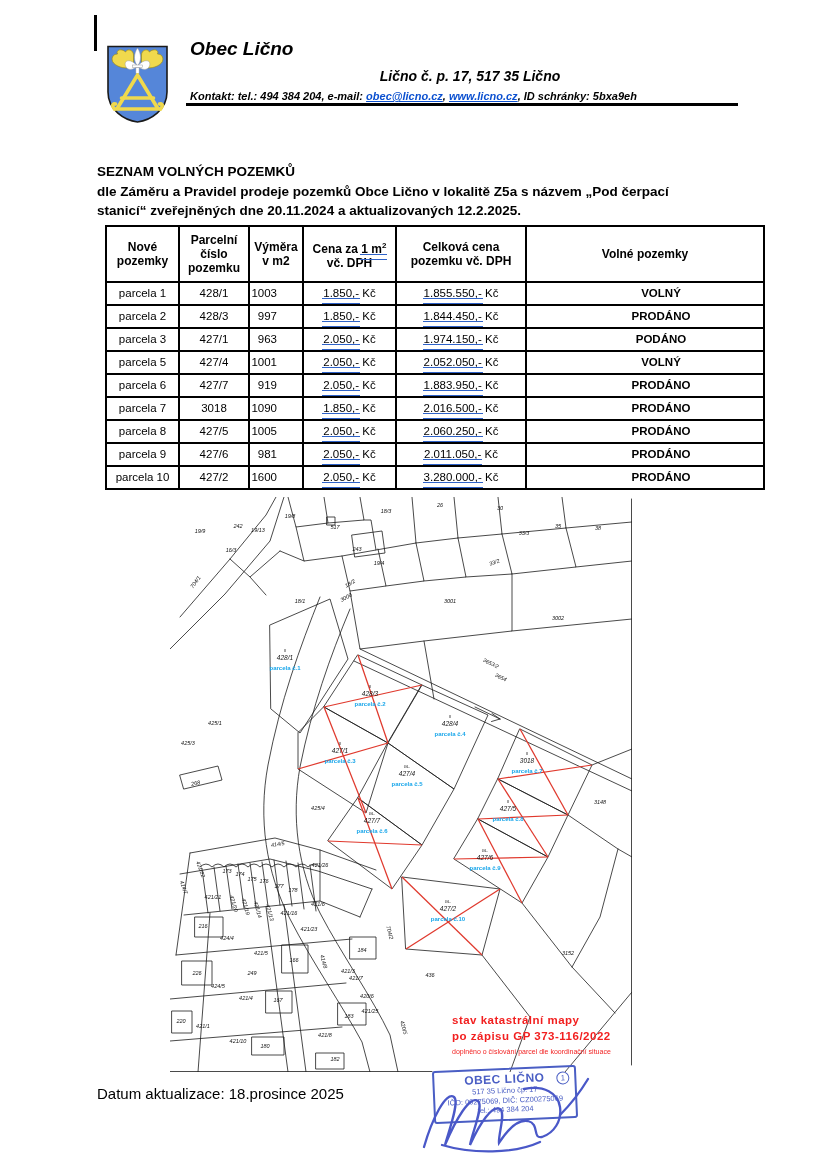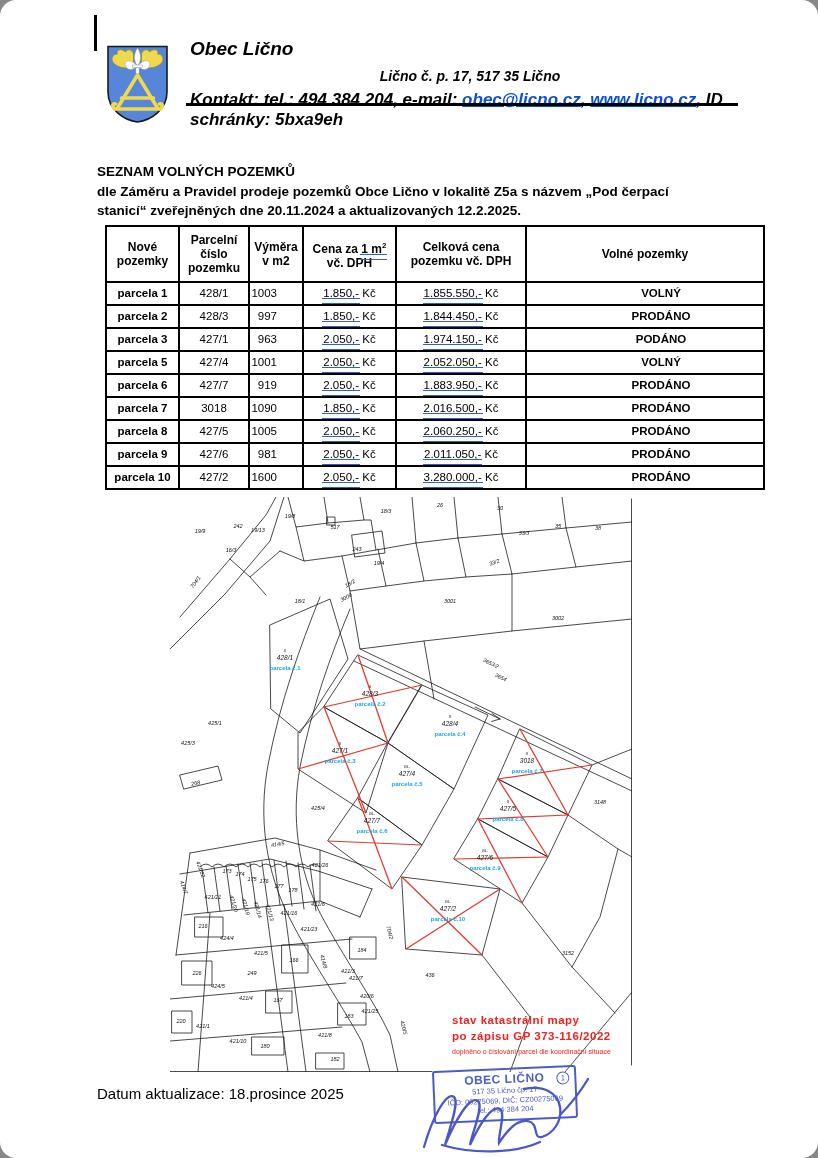--- a/index.html
+++ b/index.html
@@ -2,41 +2,41 @@
 <html style="--link: #0b50d0; --ublue: #2e62c8; --mapblue: #18a6ea; --mapred: #e0392d; --notered: #f21f1f; --stampblue: #4a5ec4;"><head>
 <meta charset="utf-8">
 <title>SEZNAM VOLNÝCH POZEMKŮ</title>
 <style>
   :root{
     --link:#0b50d0; --ublue:#2e62c8; --mapblue:#18a6ea; --mapred:#e0392d;
     --notered:#f21f1f; --stampblue:#4a5ec4;
   }
   html,body{margin:0;padding:0;background:#888;}
   .page{position:relative;width:818px;height:1158px;background:#ffffff;margin:0 auto;
-        font-family:"Liberation Sans",sans-serif;color:#000;overflow:hidden;border-radius:16px;}
+        font-family:"Liberation Sans",sans-serif;color:#000;overflow:hidden;}
 
   .cursor-bar{position:absolute;left:94px;top:15px;width:3px;height:36px;background:#000;}
 
   .coa{position:absolute;left:95px;top:45px;}
 
   .hdr-text{position:absolute;left:190px;top:38px;width:560px;font-style:italic;font-weight:bold;}
   .hdr-name{font-size:19px;margin:0 0 8px 0;}
   .hdr-addr{font-size:14px;margin:0 0 6px 0;text-align:center;}
-  .hdr-contact{font-size:17px;}
+  .hdr-contact{font-size:11px;}
   .hdr-contact a{color:var(--link);text-decoration:underline;}
   .hdr-rule{position:absolute;left:186px;top:103px;width:552px;height:2.5px;background:#000;}
 
   .title-block{position:absolute;left:97px;top:162px;width:648px;font-weight:bold;
                font-size:13.5px;line-height:19.5px;}
 
   table.parcel-table{position:absolute;left:105px;top:225px;border-collapse:collapse;table-layout:fixed;}
   .parcel-table th,.parcel-table td{border:2px solid #000;text-align:center;padding:0;overflow:visible;}
   .parcel-table th{height:54px;font-weight:bold;font-size:12px;line-height:14px;}
   .parcel-table td{height:21px;font-size:11.5px;line-height:13px;}
-  .parcel-table td.c-name{font-weight:bold;}
+  .parcel-table td.c-name{font-weight:normal;}
   .parcel-table td.c-num{text-align:center;}
   .parcel-table td.c-area{text-align:right;padding-right:25px;}
   .parcel-table td.c-status{font-weight:bold;padding-left:32px;}
   .pnum{position:relative;text-decoration:underline;text-decoration-thickness:1px;}
   .pnum::after{content:"";position:absolute;left:-1px;right:-1px;bottom:-4.5px;height:4px;
                border-top:1.5px solid var(--ublue);border-bottom:1.5px solid var(--ublue);}
   sup{font-size:8px;}
 
   .map-wrap{position:absolute;left:170px;top:497px;width:462px;height:575px;}
   .map-wrap svg{display:block;}

